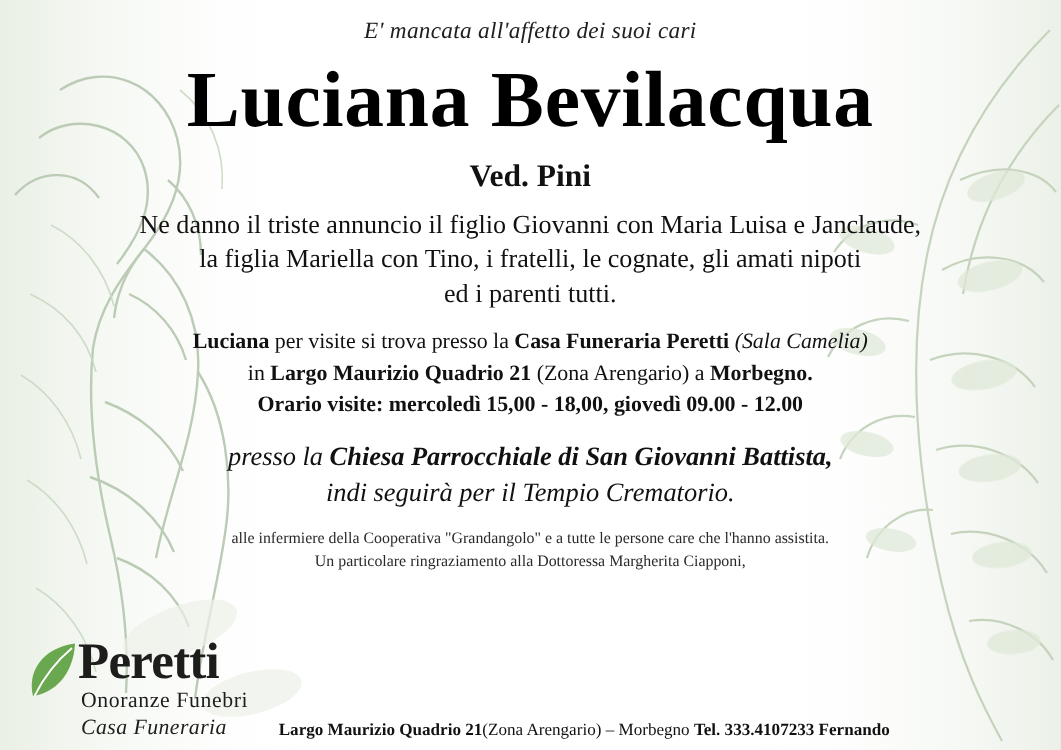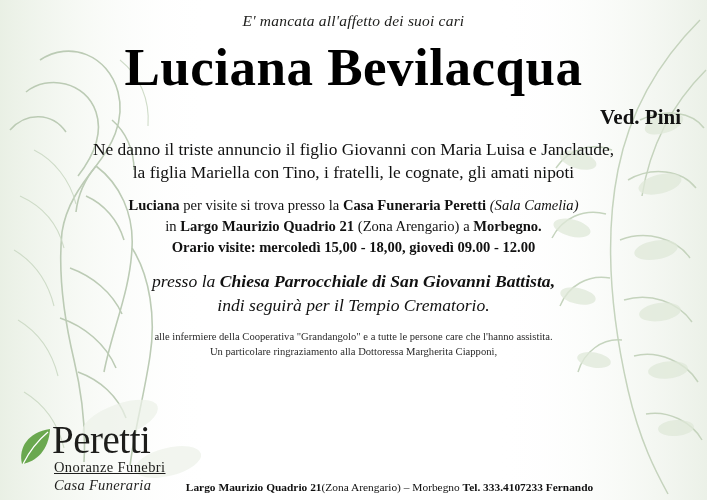--- a/index.html
+++ b/index.html
@@ -52,21 +52,20 @@
     letter-spacing: 0.5px;
     line-height: 1.06;
     margin-top: 9px;
     color: #000;
   }
   .ved {
     font-size: 21px;
     font-weight: bold;
     margin-top: 10px;
     color: #111;
-    text-align: right;
   }
   .announce {
     margin-top: 8px;
     font-size: 17.4px;
     line-height: 1.32;
     color: #111;
     text-align: center;
   }
   .announce div { white-space: nowrap; }
   .visits {
@@ -112,34 +111,33 @@
   .footer-line .thin { font-weight: normal; }
   .logo {
     position: absolute;
     left: 18px;
     bottom: 6px;
     width: 200px;
     text-align: left;
     z-index: 4;
   }
   .logo-name {
-    font-size: 39px;
-    font-weight: normal;
+    font-size: 34px;
+    font-weight: bold;
     letter-spacing: -0.5px;
     line-height: 0.95;
     color: #1d1d1b;
     padding-left: 34px;
   }
   .logo-sub1 {
     font-size: 14.5px;
     color: #1d1d1b;
     letter-spacing: 0.4px;
     padding-left: 36px;
     margin-top: 1px;
-    text-decoration: underline;
   }
   .logo-sub2 {
     font-size: 14.5px;
     font-style: italic;
     color: #1d1d1b;
     letter-spacing: 0.3px;
     padding-left: 36px;
     margin-top: 1px;
   }
   .logo-leaf {
@@ -229,20 +227,21 @@
 
     <div class="intro">E' mancata all'affetto dei suoi cari</div>
 
     <div class="name">Luciana Bevilacqua</div>
 
     <div class="ved">Ved. Pini</div>
 
     <div class="announce">
       <div>Ne danno il triste annuncio il figlio Giovanni con Maria Luisa e Janclaude,</div>
       <div>la figlia Mariella con Tino, i fratelli, le cognate, gli amati nipoti</div>
+      <div>ed i parenti tutti.</div>
     </div>
 
     <div class="visits">
       <div>
         <b>Luciana</b><span> per visite si trova presso la </span><b>Casa Funeraria Peretti</b><i> (Sala Camelia)</i>
       </div>
       <div>
         <span>in </span><b>Largo Maurizio Quadrio 21</b><span> (Zona Arengario) a </span><b>Morbegno.</b>
       </div>
       <div>

